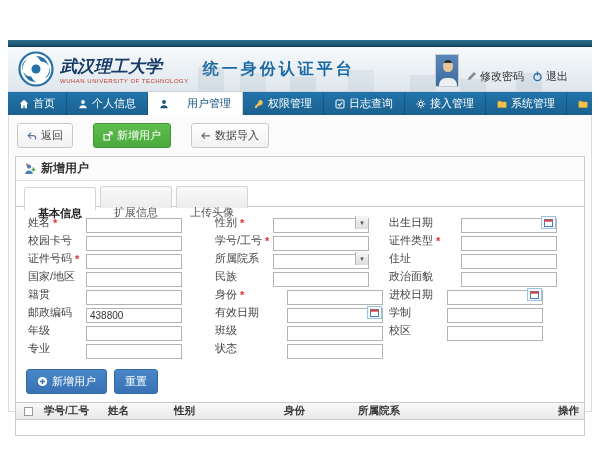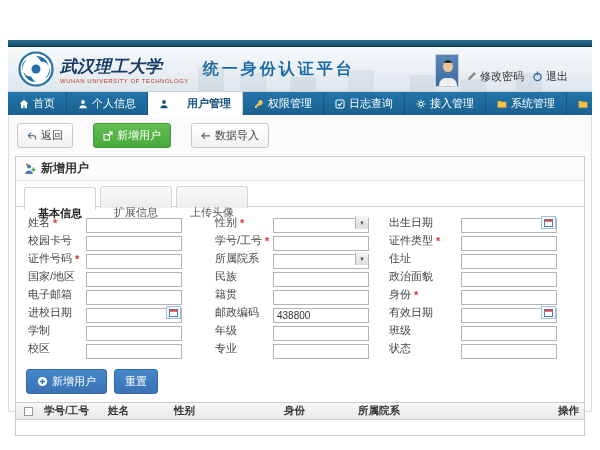--- a/index.html
+++ b/index.html
@@ -18,21 +18,21 @@
   .uni-en { font-size:6px; color:#c0392b; letter-spacing:.5px; white-space:nowrap; }
   .platform { font-size:16px; font-weight:bold; color:#1b6aa5; letter-spacing:3px; white-space:nowrap; }
   .header-right { position:absolute; right:24px; top:0; height:100%; display:flex; align-items:center; gap:8px; }
   .avatar { position:relative; width:24px; height:33px; background:linear-gradient(#5b87b8,#3c6ba0); border:1px solid #c4cdd4; margin-top:2px; }
   .avatar::before { content:""; position:absolute; top:5px; left:7px; width:10px; height:12px; border-radius:50% 50% 46% 46%; background:linear-gradient(#262626 20%, #e8c49c 25%); }
   .avatar::after { content:""; position:absolute; bottom:0; left:3px; width:18px; height:8px; border-radius:7px 7px 0 0; background:#efefef; }
   .hlink { display:flex; align-items:center; gap:3px; font-size:11px; color:#333; cursor:pointer; white-space:nowrap; margin-top:14px; }
 
   .nav { display:flex; height:23px; background:linear-gradient(#2174ab,#1b618f); font-size:11px; }
   .nav-item { display:flex; align-items:center; gap:4px; padding:0 11px; color:#fff; border-right:1px solid rgba(0,0,0,.18); cursor:pointer; white-space:nowrap; }
-  .nav-item.active { background:#fff; color:#16537e; font-weight:bold;gap:18px; }
+  .nav-item.active { background:#fff; color:#16537e; font-weight:normal;gap:18px; }
   .nav-item svg { flex:0 0 auto; }
 
   .body-area { height:297px; background:#fbfbfb; border:1px solid #ddd; border-top:none; padding:5px 6px 0 6px; }
 
   .toolbar { display:flex; gap:20px; padding:3px 2px 8px 2px; }
   .btn { display:inline-flex; align-items:center; gap:4px; font-size:11px; border-radius:3px; padding:4px 9px; cursor:pointer; }
   .btn-light { background:linear-gradient(#fff,#f1f1f1); border:1px solid #c8c8c8; color:#444; }
   .btn-green { background:linear-gradient(#5fbe4e,#4aa93c); border:1px solid #41983a; color:#fff; }
   .btn-blue  { background:linear-gradient(#4787c7,#3a72b4); border:1px solid #336aa8; color:#fff; }
 
@@ -288,27 +288,20 @@
           <span class="box"><input type="text" value="" style=""></span>
         </div>
         <div class="cell c3">
           <label>
               <span>政治面貌</span>
               <span class="req"></span>
             </label>
           <span class="box"><input type="text" value="" style=""></span>
         </div>
 
-        <div class="cell c1">
-          <label>
-              <span>电子邮箱</span>
-              <span class="req"></span>
-            </label>
-          <span class="box"><input type="text" value="" style=""></span>
-        </div>
         <div class="cell c2">
           <label>
               <span>籍贯</span>
               <span class="req"></span>
             </label>
           <span class="box"><input type="text" value="" style=""></span>
         </div>
         <div class="cell c3">
           <label>
               <span>身份</span>

